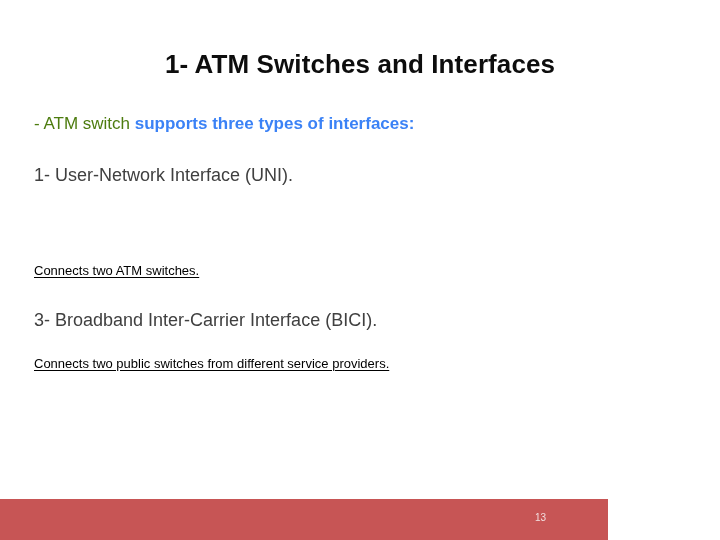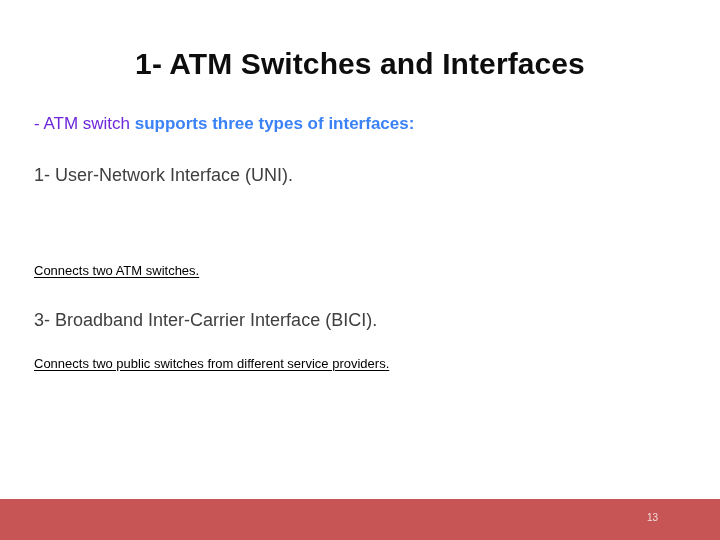--- a/index.html
+++ b/index.html
@@ -20,21 +20,21 @@
     background: #ffffff;
   }
 
   
   .slide-title {
     position: absolute;
     left: 0;
     top: 48px;
     width: 720px;
     text-align: center;
-    font-size: 30px;
+    font-size: 26px;
     font-weight: bold;
     color: #0d0d0d;
     letter-spacing: 0.1px;
     line-height: 32px;
     white-space: nowrap;
   }
 
   
   .body-area {
     position: absolute;
@@ -49,21 +49,21 @@
     white-space: nowrap;
   }
 
   
   .lead-line {
     font-size: 17px;
     line-height: 22px;
     margin-bottom: 29px;
   }
   .lead-plain {
-    color: #6d28d9;
+    color: #4d7c0f;
     font-weight: normal;
   }
   .lead-accent {
     font-weight: bold;
   }
 
   
   .item-heading {
     font-size: 18px;
     line-height: 23px;
@@ -84,21 +84,21 @@
   }
 
   .gap-heading-to-desc { height: 23px; }
   .gap-desc-to-heading { height: 29px; }
 
   
   .footer-bar {
     position: absolute;
     left: 0;
     bottom: 0;
-    width: 720px;
+    width: 608px;
     height: 41px;
   }
   .page-number {
     position: absolute;
     right: 62px;
     top: 13px;
     font-size: 10px;
     line-height: 12px;
     color: #f2dede;
     font-family: "Liberation Sans", sans-serif;

